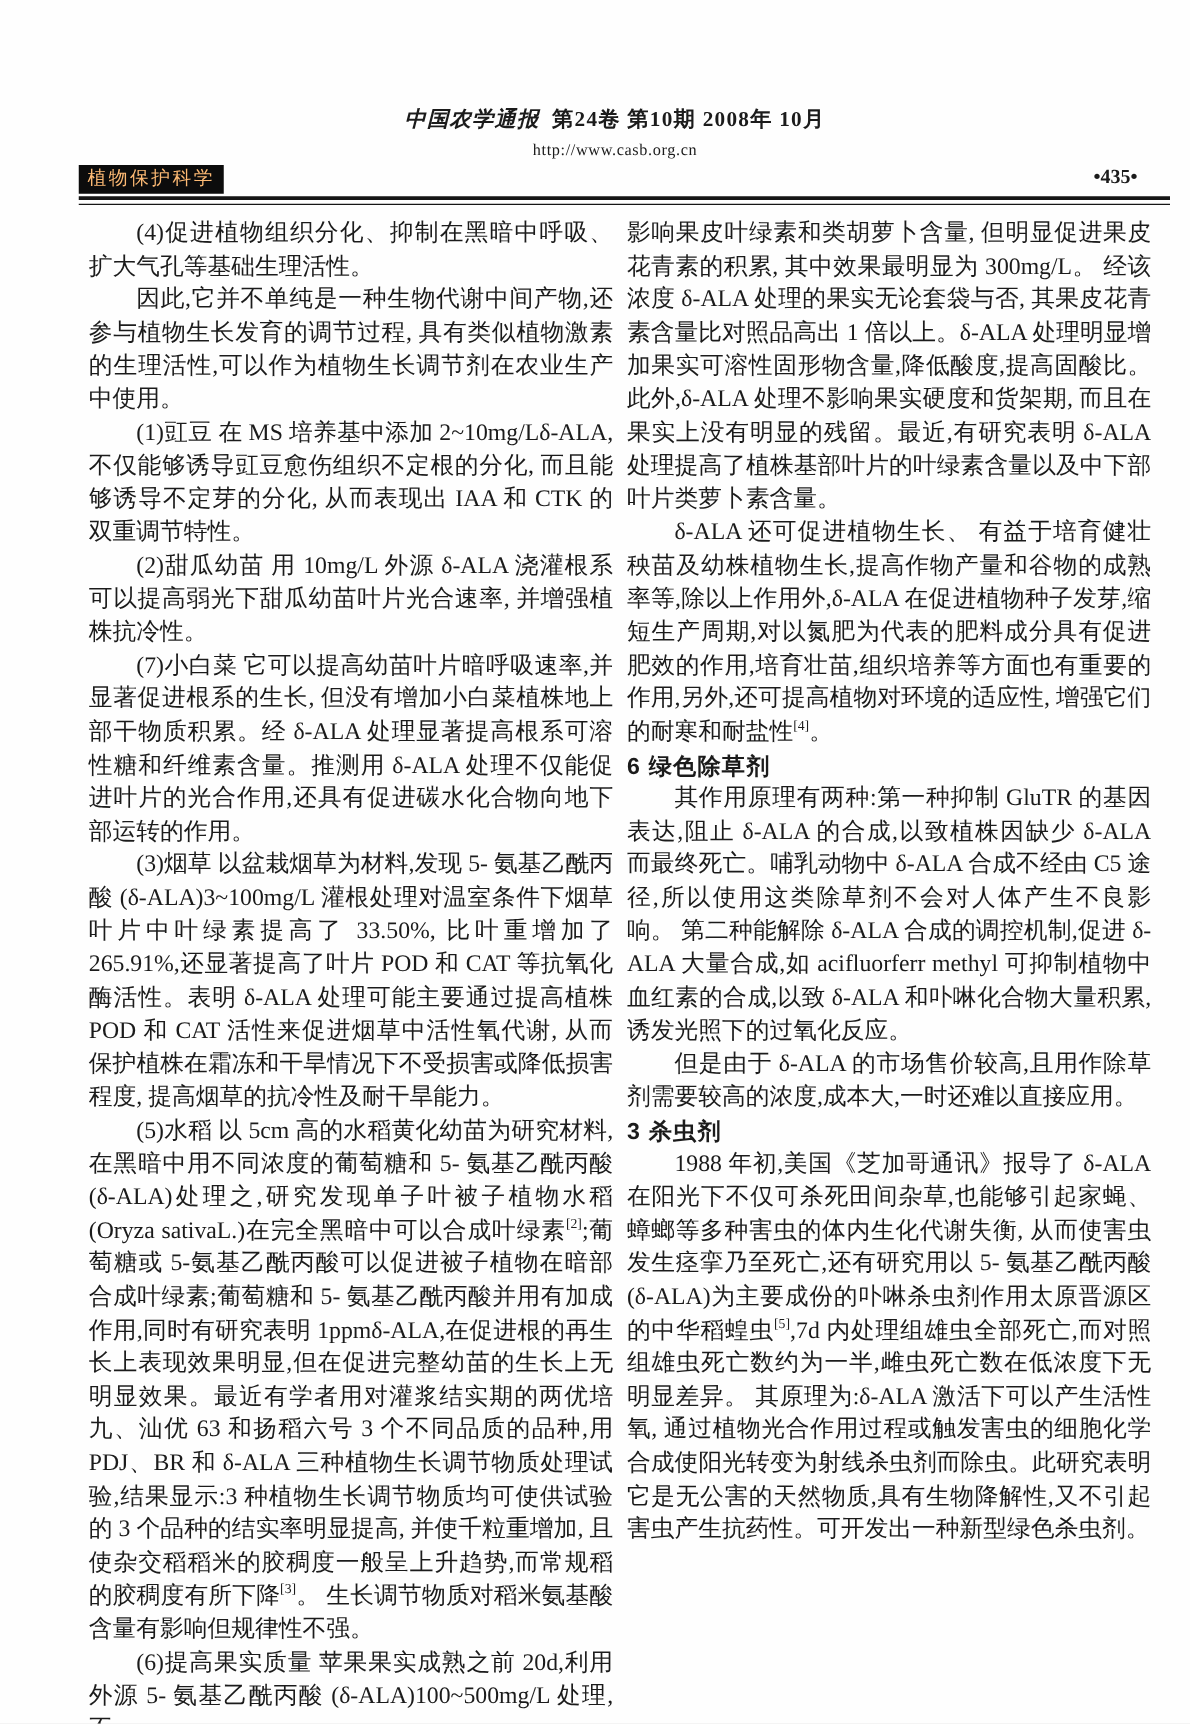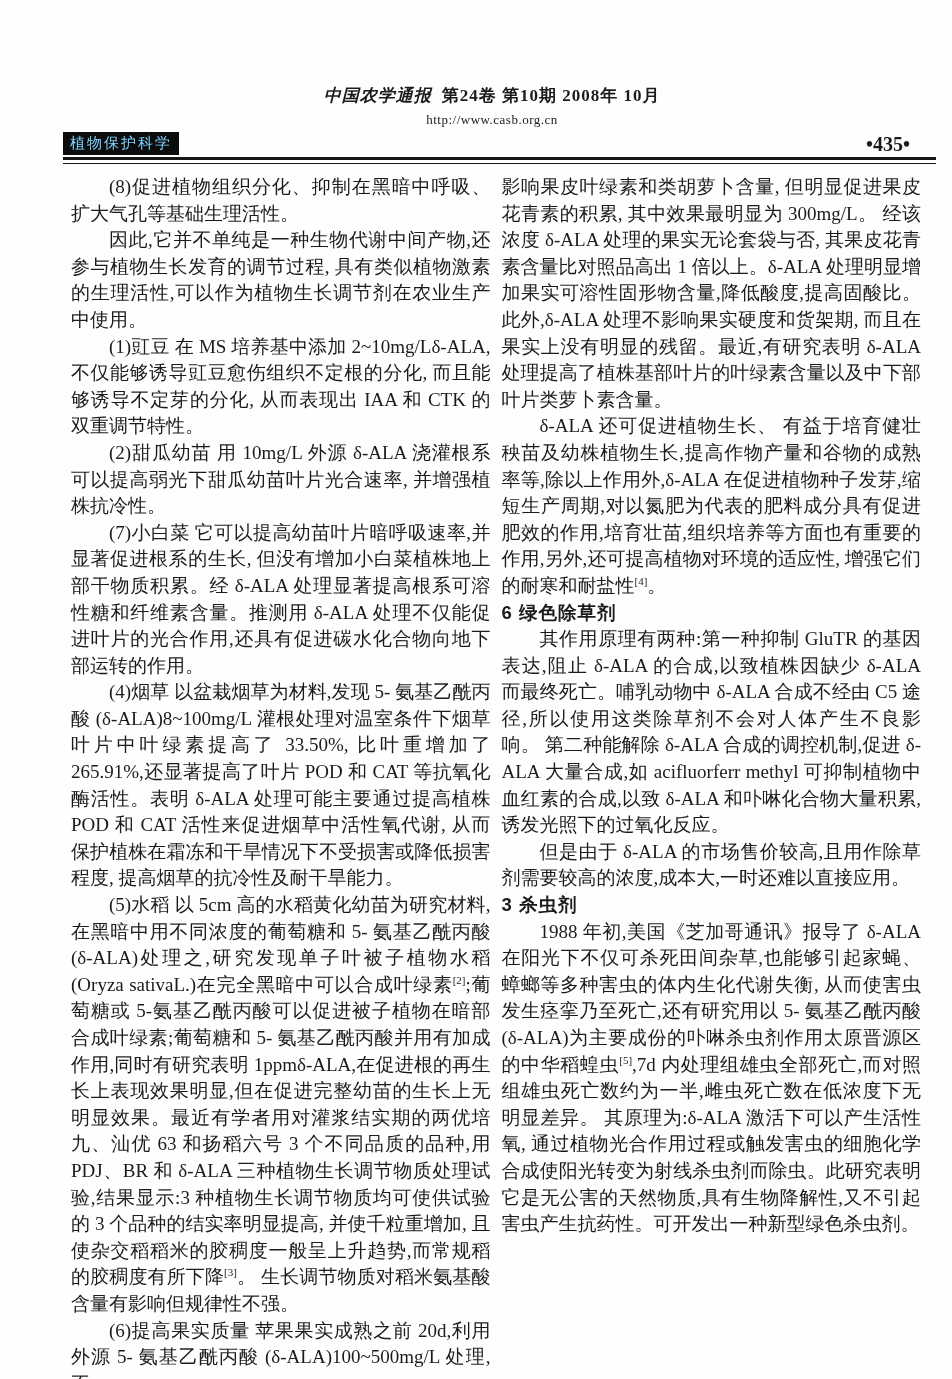--- a/index.html
+++ b/index.html
@@ -10,25 +10,25 @@
     padding-left:16px;
   }
   .header { padding-top:84px; text-align:center; }
   .journal-line { font-size:17px; font-weight:bold; letter-spacing:1px; }
   .journal-title { font-style:italic; margin-right:10px; }
   .journal-issue { font-weight:bold; }
   .url-line { font-size:13px; margin-top:5px; letter-spacing:0.5px; }
   .header-bar { position:relative; height:26px; margin-top:1px; }
   .section-label {
     position:absolute; left:47px; top:3px;
-    background:#0c0c0c; color:#7dd3fc;
+    background:#0c0c0c; color:#fdba74;
     font-family:"Liberation Sans","DejaVu Sans",sans-serif;
     font-size:15px; line-height:20px; padding:1px 7px 2px; letter-spacing:2px;
   }
-  .page-number { position:absolute; right:58px; top:4px; font-size:20px; font-weight:bold; }
+  .page-number { position:absolute; right:58px; top:4px; font-size:16px; font-weight:bold; }
   .rule {
     margin:2px 32px 0 47px; height:3px;
     border-top:3px solid #161616; border-bottom:1.5px solid #161616;
   }
   .columns { display:flex; gap:11px; padding:10px 47px 0 55px; }
   .col { width:420px; font-size:19px; line-height:26.6px; text-align:justify; }
   .col p { margin:0; }
   .indent { text-indent:2em; }
   .sec-heading {
     font-family:"Liberation Sans","DejaVu Sans",sans-serif;
@@ -51,26 +51,26 @@
   <div class="header-bar">
     <span class="section-label">植物保护科学</span>
     <span class="page-number">•435•</span>
   </div>
 
   <div class="rule"></div>
 
   <div class="columns">
 
     <div class="col">
-      <p class="indent">(8)促进植物组织分化、抑制在黑暗中呼吸、扩大气孔等基础生理活性。</p>
+      <p class="indent">(4)促进植物组织分化、抑制在黑暗中呼吸、扩大气孔等基础生理活性。</p>
       <p class="indent">因此,它并不单纯是一种生物代谢中间产物,还参与植物生长发育的调节过程, 具有类似植物激素的生理活性,可以作为植物生长调节剂在农业生产中使用。</p>
       <p class="indent">(1)豇豆 在 MS 培养基中添加 2~10mg/Lδ-ALA,不仅能够诱导豇豆愈伤组织不定根的分化, 而且能够诱导不定芽的分化, 从而表现出 IAA 和 CTK 的双重调节特性。</p>
       <p class="indent">(2)甜瓜幼苗 用 10mg/L 外源 δ-ALA 浇灌根系可以提高弱光下甜瓜幼苗叶片光合速率, 并增强植株抗冷性。</p>
       <p class="indent">(7)小白菜 它可以提高幼苗叶片暗呼吸速率,并显著促进根系的生长, 但没有增加小白菜植株地上部干物质积累。经 δ-ALA 处理显著提高根系可溶性糖和纤维素含量。推测用 δ-ALA 处理不仅能促进叶片的光合作用,还具有促进碳水化合物向地下部运转的作用。</p>
-      <p class="indent">(4)烟草 以盆栽烟草为材料,发现 5- 氨基乙酰丙酸 (δ-ALA)8~100mg/L 灌根处理对温室条件下烟草叶片中叶绿素提高了 33.50%, 比叶重增加了 265.91%,还显著提高了叶片 POD 和 CAT 等抗氧化酶活性。表明 δ-ALA 处理可能主要通过提高植株 POD 和 CAT 活性来促进烟草中活性氧代谢, 从而保护植株在霜冻和干旱情况下不受损害或降低损害程度, 提高烟草的抗冷性及耐干旱能力。</p>
+      <p class="indent">(3)烟草 以盆栽烟草为材料,发现 5- 氨基乙酰丙酸 (δ-ALA)3~100mg/L 灌根处理对温室条件下烟草叶片中叶绿素提高了 33.50%, 比叶重增加了 265.91%,还显著提高了叶片 POD 和 CAT 等抗氧化酶活性。表明 δ-ALA 处理可能主要通过提高植株 POD 和 CAT 活性来促进烟草中活性氧代谢, 从而保护植株在霜冻和干旱情况下不受损害或降低损害程度, 提高烟草的抗冷性及耐干旱能力。</p>
       <p class="indent">(5)水稻 以 5cm 高的水稻黄化幼苗为研究材料,在黑暗中用不同浓度的葡萄糖和 5- 氨基乙酰丙酸(δ-ALA)处理之,研究发现单子叶被子植物水稻(Oryza sativaL.)在完全黑暗中可以合成叶绿素<sup>[2]</sup>;葡萄糖或 5-氨基乙酰丙酸可以促进被子植物在暗部合成叶绿素;葡萄糖和 5- 氨基乙酰丙酸并用有加成作用,同时有研究表明 1ppmδ-ALA,在促进根的再生长上表现效果明显,但在促进完整幼苗的生长上无明显效果。最近有学者用对灌浆结实期的两优培九、汕优 63 和扬稻六号 3 个不同品质的品种,用 PDJ、BR 和 δ-ALA 三种植物生长调节物质处理试验,结果显示:3 种植物生长调节物质均可使供试验的 3 个品种的结实率明显提高, 并使千粒重增加, 且使杂交稻稻米的胶稠度一般呈上升趋势,而常规稻的胶稠度有所下降<sup>[3]</sup>。 生长调节物质对稻米氨基酸含量有影响但规律性不强。</p>
       <p class="indent">(6)提高果实质量 苹果果实成熟之前 20d,利用外源 5- 氨基乙酰丙酸 (δ-ALA)100~500mg/L 处理,不</p>
     </div>
 
     <div class="col">
       <p>影响果皮叶绿素和类胡萝卜含量, 但明显促进果皮花青素的积累, 其中效果最明显为 300mg/L。 经该浓度 δ-ALA 处理的果实无论套袋与否, 其果皮花青素含量比对照品高出 1 倍以上。δ-ALA 处理明显增加果实可溶性固形物含量,降低酸度,提高固酸比。此外,δ-ALA 处理不影响果实硬度和货架期, 而且在果实上没有明显的残留。最近,有研究表明 δ-ALA 处理提高了植株基部叶片的叶绿素含量以及中下部叶片类萝卜素含量。</p>
       <p class="indent">δ-ALA 还可促进植物生长、 有益于培育健壮秧苗及幼株植物生长,提高作物产量和谷物的成熟率等,除以上作用外,δ-ALA 在促进植物种子发芽,缩短生产周期,对以氮肥为代表的肥料成分具有促进肥效的作用,培育壮苗,组织培养等方面也有重要的作用,另外,还可提高植物对环境的适应性, 增强它们的耐寒和耐盐性<sup>[4]</sup>。</p>
       <p class="sec-heading">6 绿色除草剂</p>
       <p class="indent">其作用原理有两种:第一种抑制 GluTR 的基因表达,阻止 δ-ALA 的合成,以致植株因缺少 δ-ALA 而最终死亡。哺乳动物中 δ-ALA 合成不经由 C5 途径,所以使用这类除草剂不会对人体产生不良影响。 第二种能解除 δ-ALA 合成的调控机制,促进 δ-ALA 大量合成,如 acifluorferr methyl 可抑制植物中血红素的合成,以致 δ-ALA 和卟啉化合物大量积累,诱发光照下的过氧化反应。</p>
       <p class="indent">但是由于 δ-ALA 的市场售价较高,且用作除草剂需要较高的浓度,成本大,一时还难以直接应用。</p>

